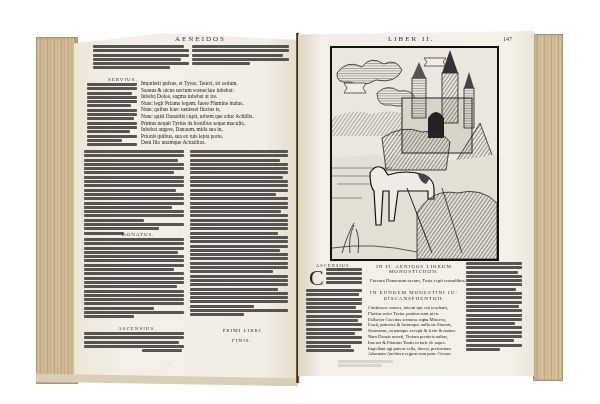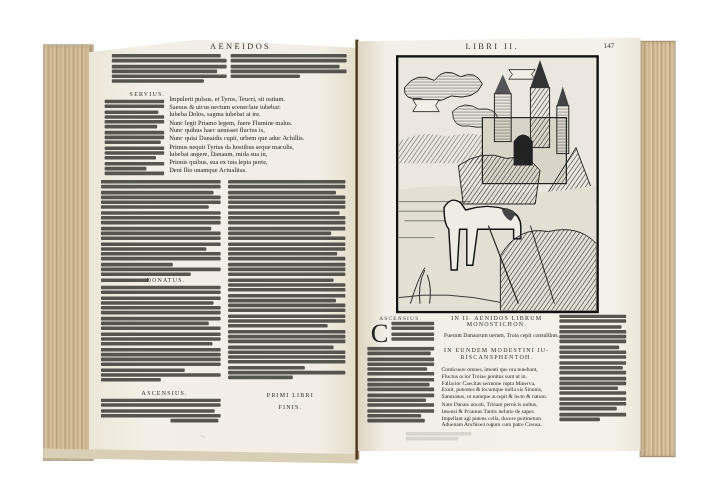--- a/index.html
+++ b/index.html
@@ -185,21 +185,21 @@
   </div>
   <div class="center-text" style="left:212px;top:328px;width:60px;">PRIMI LIBRI</div>
   <div class="center-text" style="left:212px;top:338px;width:60px;">FINIS.</div>
   <div class="stamp" style="left:167px;top:362px;">~.</div>
 
   <div class="cover-bottom"></div>
 
   <div class="gutter"></div>
 
   <div class="page page-right"></div>
-  <div class="running-head" style="left:388px;top:35px;">LIBRI II.</div>
+  <div class="running-head" style="left:388px;top:35px;">LIBER II.</div>
   <div class="folio" style="left:503px;top:36px;">147</div>
 
   <div class="woodcut">
     <svg width="165" height="211" viewBox="0 0 165 211">
       <defs>
         <pattern id="hatch" width="3" height="3" patternUnits="userSpaceOnUse" patternTransform="rotate(35)">
           <line x1="0" y1="0" x2="0" y2="3" stroke="#333" stroke-width="1"></line>
         </pattern>
         <pattern id="hatch2" width="2.5" height="2.5" patternUnits="userSpaceOnUse">
           <line x1="0" y1="0" x2="2.5" y2="0" stroke="#444" stroke-width="0.8"></line>

